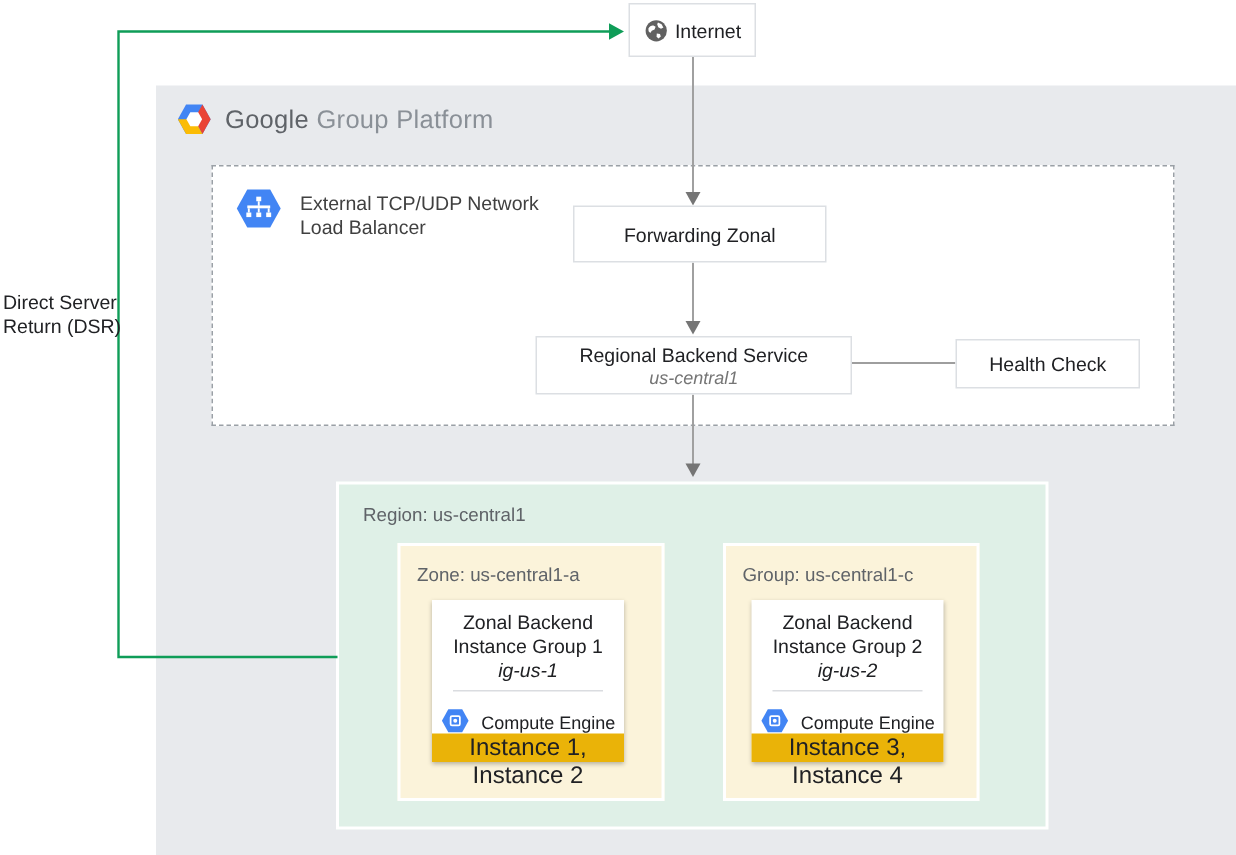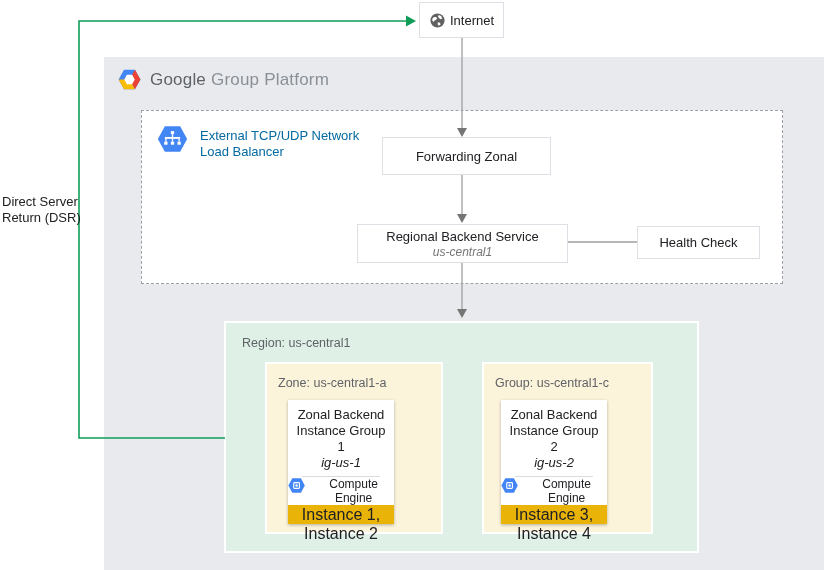--- a/index.html
+++ b/index.html
@@ -15,21 +15,21 @@
   
   .gcp-logo{left:118px;top:68px;display:flex;align-items:center;gap:9px;}
   .gcp-logo .brand{font-size:17px;letter-spacing:.2px;}
   .brand-primary{color:#5f6368;}
   .brand-secondary{color:#8a9097;}
 
   
   .lb-boundary{left:141px;top:110px;width:640px;height:172px;background:#fff;border:1px dashed #9aa0a6;}
 
   .lb-header{left:157px;top:125px;display:flex;align-items:flex-start;gap:12px;}
-  .lb-title{font-size:13px;line-height:16px;color:#0369a1;width:185px;padding-top:3px;}
+  .lb-title{font-size:13px;line-height:16px;color:#404040;width:185px;padding-top:3px;}
 
   
   .node{background:#fff;border:1px solid #dcdfe3;display:flex;flex-direction:column;
         align-items:center;justify-content:center;box-sizing:border-box;}
   .node-label{font-size:13px;color:#202124;}
   .node-sublabel{font-size:12px;font-style:italic;color:#757575;margin-top:1px;}
 
   .internet-box{left:419px;top:2px;width:85px;height:36px;flex-direction:row;gap:4px;}
   .fr-box{left:382px;top:137px;width:169px;height:38px;}
   .rbs-box{left:357px;top:224px;width:211px;height:39px;}
@@ -38,28 +38,28 @@
   
   .region-box{left:224px;top:321px;width:475px;height:232px;background:#dff0e7;
               border:2px solid #ffffff;box-sizing:border-box;}
   .region-label{position:absolute;left:16px;top:13px;font-size:12.5px;color:#5f6368;}
   .zone-box{top:362px;height:172px;background:#fbf3da;border:2px solid #ffffff;box-sizing:border-box;}
   .zone-a{left:265px;width:178px;}
   .zone-c{left:482px;width:171px;}
   .zone-label{position:absolute;left:11px;top:12px;font-size:12.5px;color:#5f6368;}
 
   
-  .group-box{top:400px;width:106px;background:#fff;box-shadow:0 1px 3px rgba(0,0,0,.28);
+  .group-box{top:400px;width:128px;background:#fff;box-shadow:0 1px 3px rgba(0,0,0,.28);
              box-sizing:border-box;text-align:center;}
   .group-1{left:288px;}
   .group-2{left:501px;}
   .group-title{font-size:13px;line-height:16px;color:#202124;padding:7px 8px 0;}
   .group-name{font-size:13px;line-height:16px;font-style:italic;color:#202124;}
   .group-sep{border-top:1px solid #dadce0;margin:5px 14px 0;}
-  .engine-row{display:flex;align-items:flex-start;justify-content:center;gap:8px;height:28px;}
+  .engine-row{display:flex;align-items:flex-end;justify-content:center;gap:8px;height:28px;}
   .engine-label{font-size:12px;color:#202124;}
   .instance-strip{background:#eab308;height:19px;line-height:19px;font-size:16px;color:#202124;}
 
   
   .dsr-label{left:2px;top:194px;width:86px;font-size:13px;line-height:16px;color:#202124;}
 
   .connectors{left:0;top:0;width:824px;height:570px;pointer-events:none;}
 </style>
 </head>
 <body>

